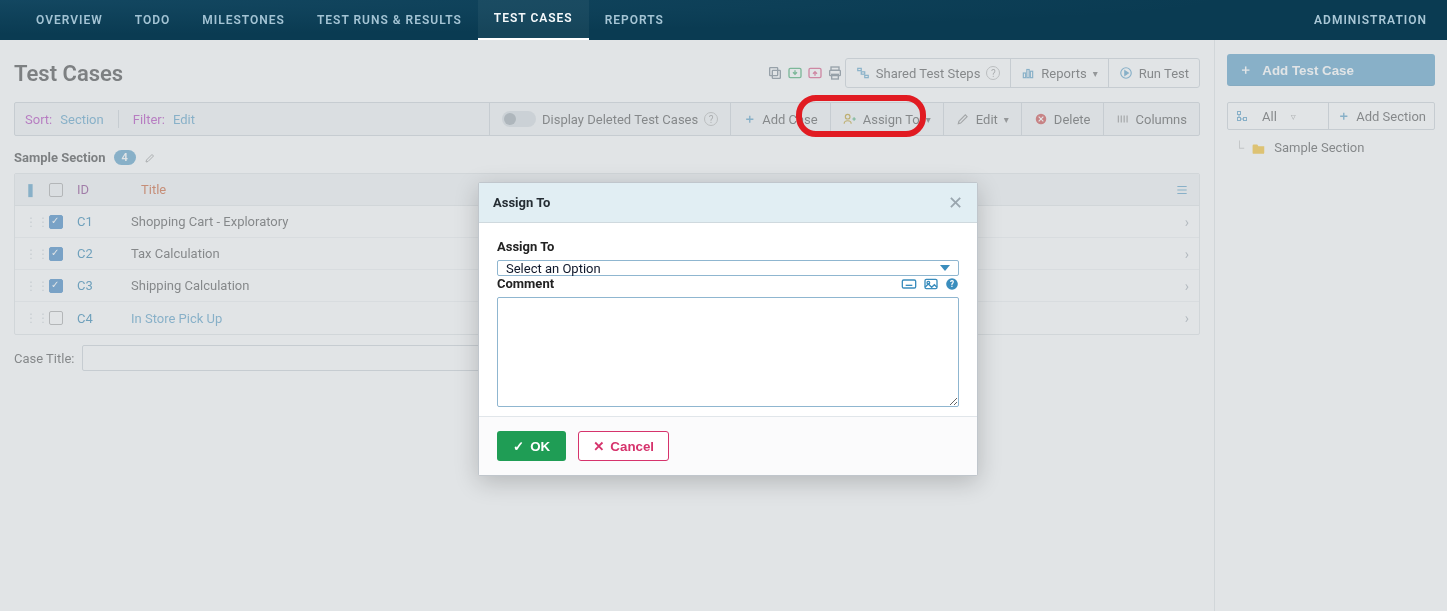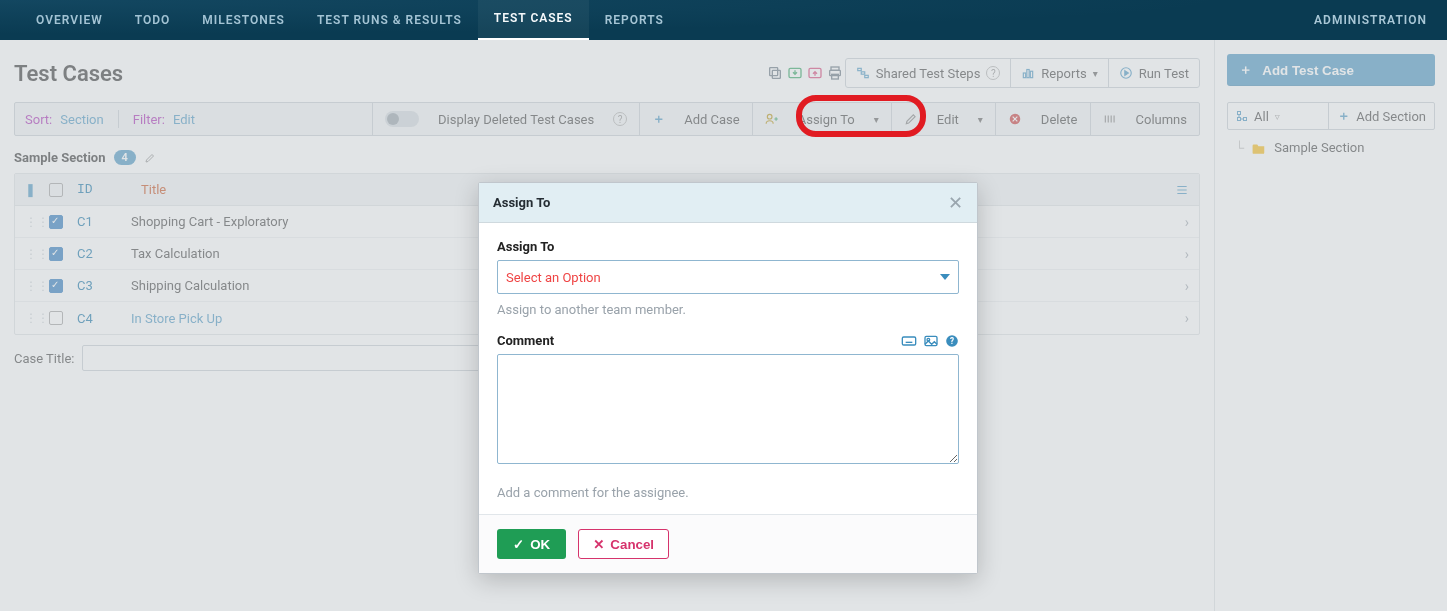--- a/index.html
+++ b/index.html
@@ -73,21 +73,21 @@
   
   .toolbar-row {
     display:flex; align-items:stretch; height:34px;
     border:1px solid #c4cbd1; border-radius:2px; background:#f0f2f3; margin-bottom:14px;
     overflow:hidden;
   }
   .filter-cell { flex:1; display:flex; align-items:center; gap:8px; padding:0 10px; border-right:1px solid #c4cbd1;}
   .filter-label { color:#a21caf; }
   .filter-link { color:#3a8dbd; cursor:pointer; }
   .vert-sep { width:1px; height:18px; background:#c4cbd1; margin:0 6px; }
-  .tb-cell { display:flex; align-items:center; gap:19px; padding:0 12px; border-right:1px solid #c4cbd1; cursor:pointer; white-space:nowrap; color:#333; }
+  .tb-cell { display:flex; align-items:center; gap:6px; padding:0 12px; border-right:1px solid #c4cbd1; cursor:pointer; white-space:nowrap; color:#333; }
   .tb-cell:last-child { border-right:none; }
   .toggle {
     width:34px; height:16px; border-radius:999px; background:#cfd6db; position:relative;
   }
   .toggle::after {
     content:""; position:absolute; left:2px; top:2px; width:12px; height:12px; background:#8e99a2; border-radius:50%;
   }
   .plus { color:#3a8dbd; font-weight:700; }
   .delete-x { color:#c62828; font-weight:700; }
   .pencil { color:#777; }
@@ -108,21 +108,21 @@
   .count-pill { background:#3a8dbd; color:#fff; font-size:11px; font-weight:600; border-radius:999px; padding:1px 8px; }
   .pencil-edit { color:#888; cursor:pointer; font-size:12px;}
 
   
   .case-table { border:1px solid #dcdfe2; border-radius:2px; overflow:hidden; }
   .tbl-head { display:flex; align-items:center; height:32px; background:#f0f2f3; border-bottom:1px solid #dcdfe2; padding:0 10px; gap:14px;}
   .tbl-head .view-icon { font-size:12px; color:#3a8dbd; margin-left:auto;}
   .cb { width:14px; height:14px; border:1px solid #999; border-radius:2px; display:inline-block; cursor:pointer;}
   .cb.checked { background:#1a6eb8; border-color:#1a6eb8; position:relative;}
   .cb.checked::after { content:"✓"; color:#fff; font-size:10px; position:absolute; left:1px; top:-1px;}
-  .col-id { width:50px; color:#0369a1;font-family:Liberation Mono, monospace;}
+  .col-id { width:50px; color:#701a75;}
   .col-title { color:#c2410c; }
   .tbl-row { display:flex; align-items:center; height:32px; border-bottom:1px solid #eceef0; padding:0 10px; gap:14px;}
   .tbl-row:last-child { border-bottom:none;}
   .drag-handle { color:#c4cbd1; font-size:12px; cursor:grab; width:10px;}
   .row-id { width:40px; color:#0369a1;}
   .row-title { flex:1; color:#333;}
   .row-title.link { color:#3a8dbd; cursor:pointer;}
   .row-chev { color:#9aa2aa; font-size:14px; cursor:pointer;}
   .case-title-row { display:flex; align-items:center; gap:8px; margin-top:10px;}
   .case-title-input { height:26px; border:1px solid #c4cbd1; border-radius:2px; padding:0 6px; width:400px;}
@@ -131,21 +131,21 @@
   .add-tc-btn {
     width:100%; background:#3a8dbd; color:#fff; font-weight:600;
     border:none; border-radius:3px; height:32px; display:flex; align-items:center; justify-content:flex-start;
     gap:10px; padding:0 12px; cursor:pointer; margin-bottom:16px;
     box-shadow: inset 0 -1px 0 rgba(0,0,0,.08);
   }
   .contains-line { color:#444; line-height:1.5; margin-bottom:14px;}
   .underline { border-bottom:1px dashed #888;}
   .edit-link { color:#3a8dbd; cursor:pointer;}
   .tree-bar { display:flex; border:1px solid #c4cbd1; border-radius:2px; height:28px; overflow:hidden; margin-bottom:6px;}
-  .tree-left { flex:1; display:flex; align-items:center; gap:6px; padding:0 8px; cursor:pointer;}
+  .tree-left { flex:1; display:flex; align-items:center; gap:14px; padding:0 8px; cursor:pointer;}
   .tree-right { display:flex; align-items:center; gap:6px; padding:0 8px; border-left:1px solid #c4cbd1; cursor:pointer;}
   .tree-row { display:flex; align-items:center; gap:8px; padding:4px 4px 4px 20px; color:#333;}
   .folder { color:#f5b400; font-size:13px;}
 
   
   .overlay {
     position:absolute; left:0; right:0; top:40px; bottom:0;
     background: rgba(200,206,210,0.55);
     pointer-events:none;
   }
@@ -161,22 +161,22 @@
   .modal-head {
     background:#e1eef3; height:40px; display:flex; align-items:center; justify-content:space-between;
     padding:0 14px; border-bottom:1px solid #cfd9de;
   }
   .modal-title { font-weight:700; color:#252d33; }
   .modal-close { color:#9aa6ae; font-size:18px; cursor:pointer;}
   .modal-body { padding:16px 18px 6px 18px;}
   .form-label { font-weight:700; color:#222; margin-bottom:6px; display:flex; justify-content:space-between; align-items:center;}
   .form-label .help-row { display:flex; gap:6px; align-items:center; color:#3a8dbd;}
   .select-box {
-    width:100%; height:34px; border:1px solid #8fb6d0; border-radius:2px;
-    display:flex; align-items:center; justify-content:space-between; padding:0 8px; color:#ef4444; cursor:pointer;
+    width:100%; height:16px; border:1px solid #8fb6d0; border-radius:2px;
+    display:flex; align-items:center; justify-content:space-between; padding:0 8px; color:#0f172a; cursor:pointer;
     background:#fff;
   }
   .triangle-down { width:0; height:0; border-left:5px solid transparent; border-right:5px solid transparent; border-top:6px solid #3a8dbd;}
   .helper-text { color:#99a2aa; margin:8px 0 16px 0;}
   .textarea {
     width:100%; height:110px; border:1px solid #8fb6d0; border-radius:2px; resize:both;
     padding:6px; font-family:inherit; font-size:13px;
   }
   .modal-foot {
     border-top:1px solid #e1e6ea; padding:14px 18px; display:flex; gap:12px;
@@ -431,21 +431,20 @@
     <span class="modal-close">✕</span>
   </div>
   <div class="modal-body">
     <div class="form-label">
       <span>Assign To</span>
     </div>
     <div class="select-box">
       <span>Select an Option</span>
       <span class="triangle-down"></span>
     </div>
-    <div class="helper-text">Assign to another team member.</div>
 
     <div class="form-label">
       <span>Comment</span>
       <span class="help-row">
         <svg width="16" height="14" viewBox="0 0 24 20" fill="none" stroke="#3a8dbd" stroke-width="2">
             <rect x="2" y="4" width="20" height="12" rx="2"></rect>
             <line x1="6" y1="8" x2="6" y2="8"></line>
             <line x1="10" y1="8" x2="10" y2="8"></line>
             <line x1="14" y1="8" x2="14" y2="8"></line>
             <line x1="18" y1="8" x2="18" y2="8"></line>
@@ -456,21 +455,20 @@
             <circle cx="8" cy="8" r="2"></circle>
             <path d="M3 15l5-5 5 5 4-4 4 4"></path>
           </svg>
         <svg width="14" height="14" viewBox="0 0 24 24" fill="#3a8dbd">
             <circle cx="12" cy="12" r="10"></circle>
             <text x="12" y="17" font-size="14" text-anchor="middle" fill="#fff">?</text>
           </svg>
       </span>
     </div>
     <textarea class="textarea" style=""></textarea>
-    <div class="helper-text" style="margin-top:18px; margin-bottom:8px;">Add a comment for the assignee.</div>
   </div>
   <div class="modal-foot">
     <button class="btn-ok">
       <span>✓</span>
       <span>OK</span>
     </button>
     <button class="btn-cancel">
       <span>✕</span>
       <span>Cancel</span>
     </button>

